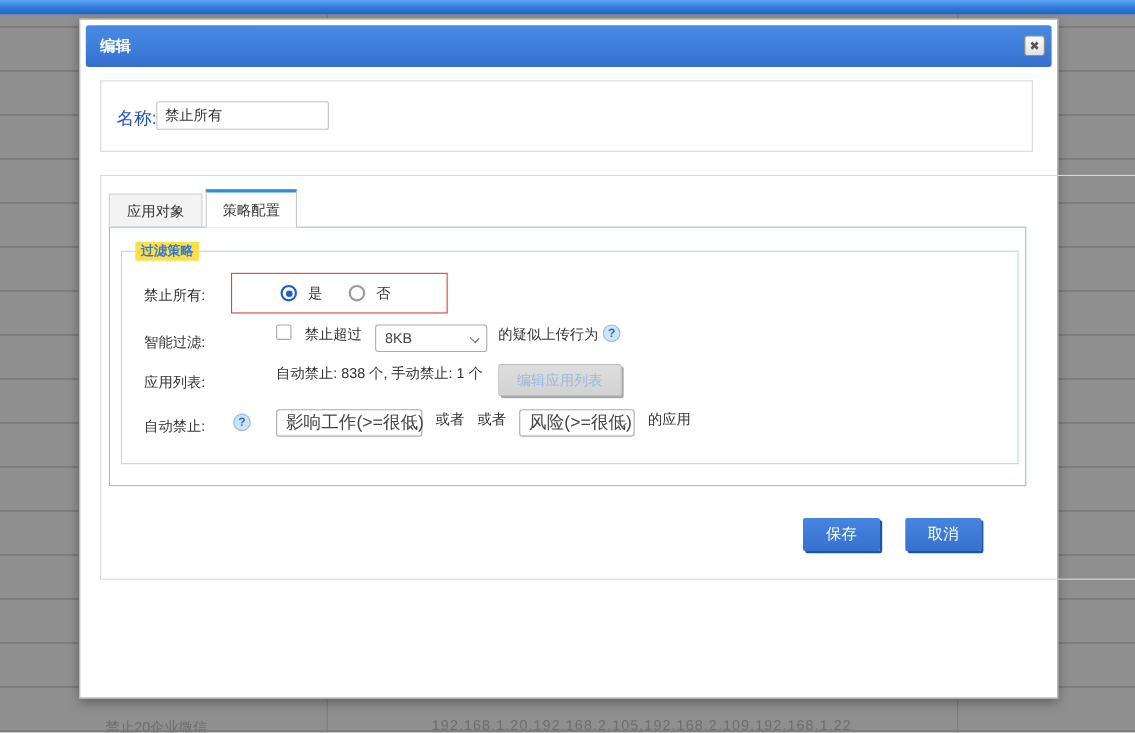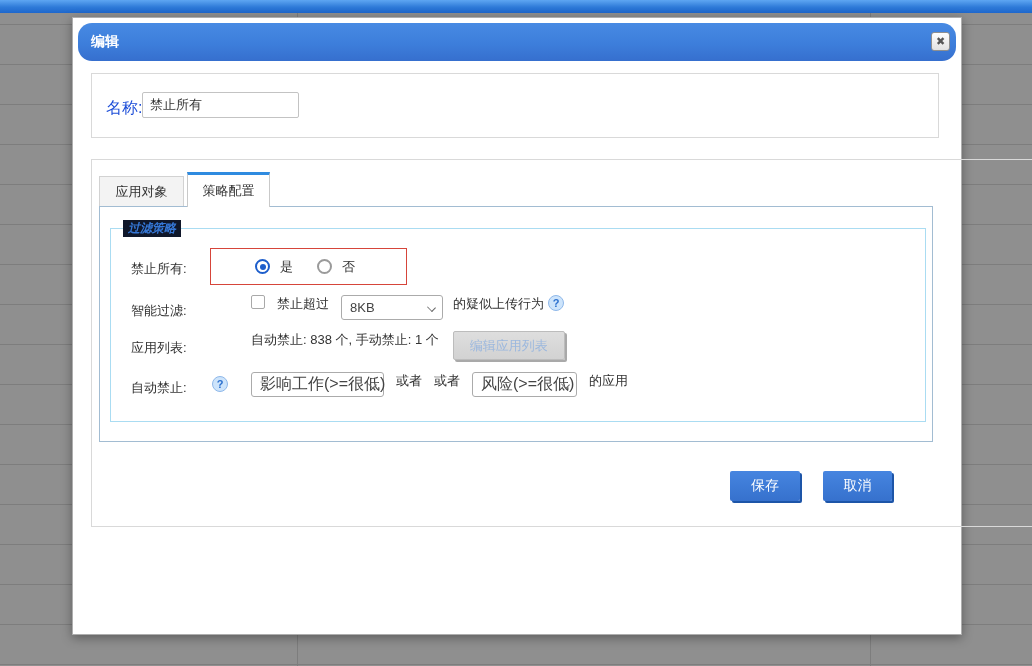--- a/index.html
+++ b/index.html
@@ -18,21 +18,21 @@
   .bg-vline { position:absolute; top:0; bottom:0; width:1px; background:#7d7d7d; }
   .bg-vline.v1 { left:297px; }
   .bg-vline.v2 { left:870px; }
   .bg-bottomrow { position:absolute; left:0; top:623px; width:1032px; height:30px; color:#6d6d6d; font-size:13px; }
   .bg-cell1 { position:absolute; left:96px; top:16px; white-space:nowrap; }
   .bg-cell2 { position:absolute; left:297px; top:16px; width:573px; text-align:center; letter-spacing:1px; white-space:nowrap; }
 
   
   .modal { position:absolute; left:72px; top:17px; width:890px; height:618px; z-index:10;
     background:#fff; border:1px solid #aeaeae; box-shadow:0 3px 10px rgba(0,0,0,.35); }
-  .titlebar { position:absolute; left:5px; top:5px; width:878px; height:38px; border-radius:14px;
+  .titlebar { position:absolute; left:5px; top:5px; width:878px; height:38px; border-radius:3px;
     background:linear-gradient(180deg,#478ae3 0%,#3d7edb 55%,#366fce 100%); }
   .title { position:absolute; left:13px; top:10px; color:#fff; font-size:14px; font-weight:bold; }
   .close-btn { position:absolute; right:6px; top:9px; width:19px; height:19px; border:1px solid #8f8f8f; border-radius:3px;
     background:linear-gradient(180deg,#fdfdfd,#e2e2e2); cursor:pointer; line-height:16px; text-align:center; padding:0; }
   .close-btn span { color:#555; font-size:11px; font-weight:bold; font-family:"DejaVu Sans",sans-serif; }
 
   .name-box { position:absolute; left:18px; top:55px; width:848px; height:65px; border:1px solid #d9d9d9; }
   .name-label { position:absolute; left:14px; top:24px; font-size:16px; color:#1d4ed8; }
   .name-input { position:absolute; left:50px; top:18px; width:157px; height:26px; border:1px solid #c3c3c3; border-radius:2px;
     font-size:13px; color:#333; padding:0 7px; font-family:inherit; }
@@ -42,21 +42,21 @@
   
   .tab { position:absolute; font-size:13px; color:#333; text-align:center; cursor:pointer; }
   .tab.inactive { left:7px; top:16px; width:85px; height:31px; line-height:29px; background:#f3f3f3; border:1px solid #d2d2d2; }
   .tab.active { left:95px; top:12px; width:83px; height:35px; line-height:31px; background:#fff;
     border:1px solid #c9c9c9; border-top:3px solid #2f8be0; border-bottom:none; z-index:3; }
 
   .tab-panel { position:absolute; left:7px; top:46px; width:834px; height:236px; border:1px solid #a2bcd2; background:#fff; z-index:2; }
 
   
   .fset { position:absolute; left:10px; top:21px; width:816px; height:194px; border:1px solid #aadcf2; }
-  .fset-legend { position:absolute; left:12px; top:-9px; background:#0f172a; padding:0 5px; font-size:12px; font-weight:bold; color:#3577d6;font-style:italic; }
+  .fset-legend { position:absolute; left:12px; top:-9px; background:#fde047; padding:0 5px; font-size:12px; font-weight:bold; color:#3577d6; }
 
   .row-label { position:absolute; left:20px; font-size:13px; color:#333; white-space:nowrap; }
 
   .red-group { position:absolute; left:99px; top:19px; width:197px; height:37px; border:1px solid #d6453a;
     display:flex; align-items:center; padding-left:44px; }
   .radio { position:relative; width:15px; height:15px; border-radius:50%; background:#fff; display:inline-block; cursor:pointer; }
   .radio.off { border:2px solid #9a9a9a; }
   .radio.on { border:2px solid #1d5ecb; }
   .radio.on::after { content:""; position:absolute; left:2.5px; top:2.5px; width:6px; height:6px; border-radius:50%; background:#1d5ecb; }
   .opt-label { font-size:13px; color:#333; margin-left:10px; cursor:pointer; }
@@ -85,20 +85,24 @@
 </head>
 <body>
 
 <div class="page">
 
   <div class="topbar"></div>
 
   <div class="bg">
     <div class="bg-vline v1"></div>
     <div class="bg-vline v2"></div>
+    <div class="bg-bottomrow">
+      <div class="bg-cell1">禁止20企业微信</div>
+      <div class="bg-cell2">192.168.1.20,192.168.2.105,192.168.2.109,192.168.1.22</div>
+    </div>
   </div>
 
   <div class="modal">
 
     <div class="titlebar">
       <span class="title">编辑</span>
       <button class="close-btn">
         <span>✖</span>
       </button>
     </div>

